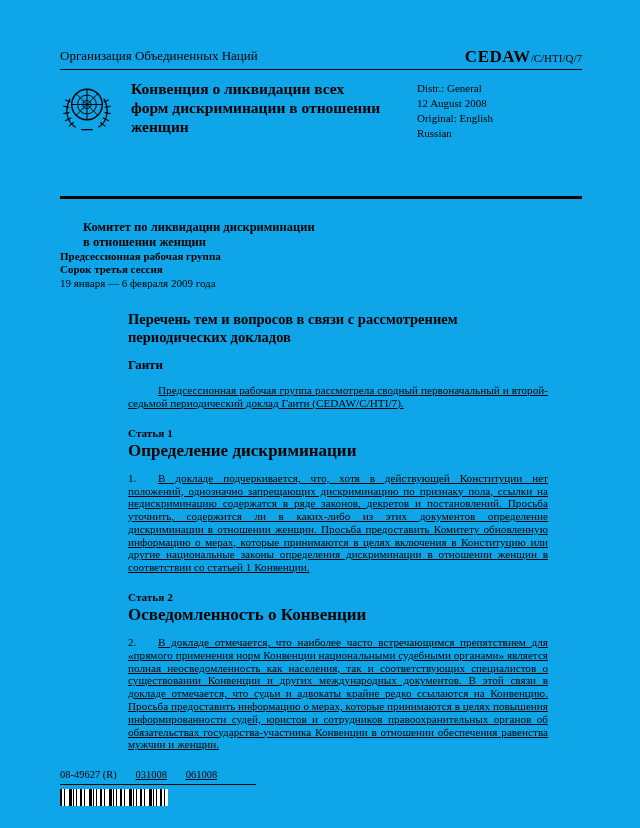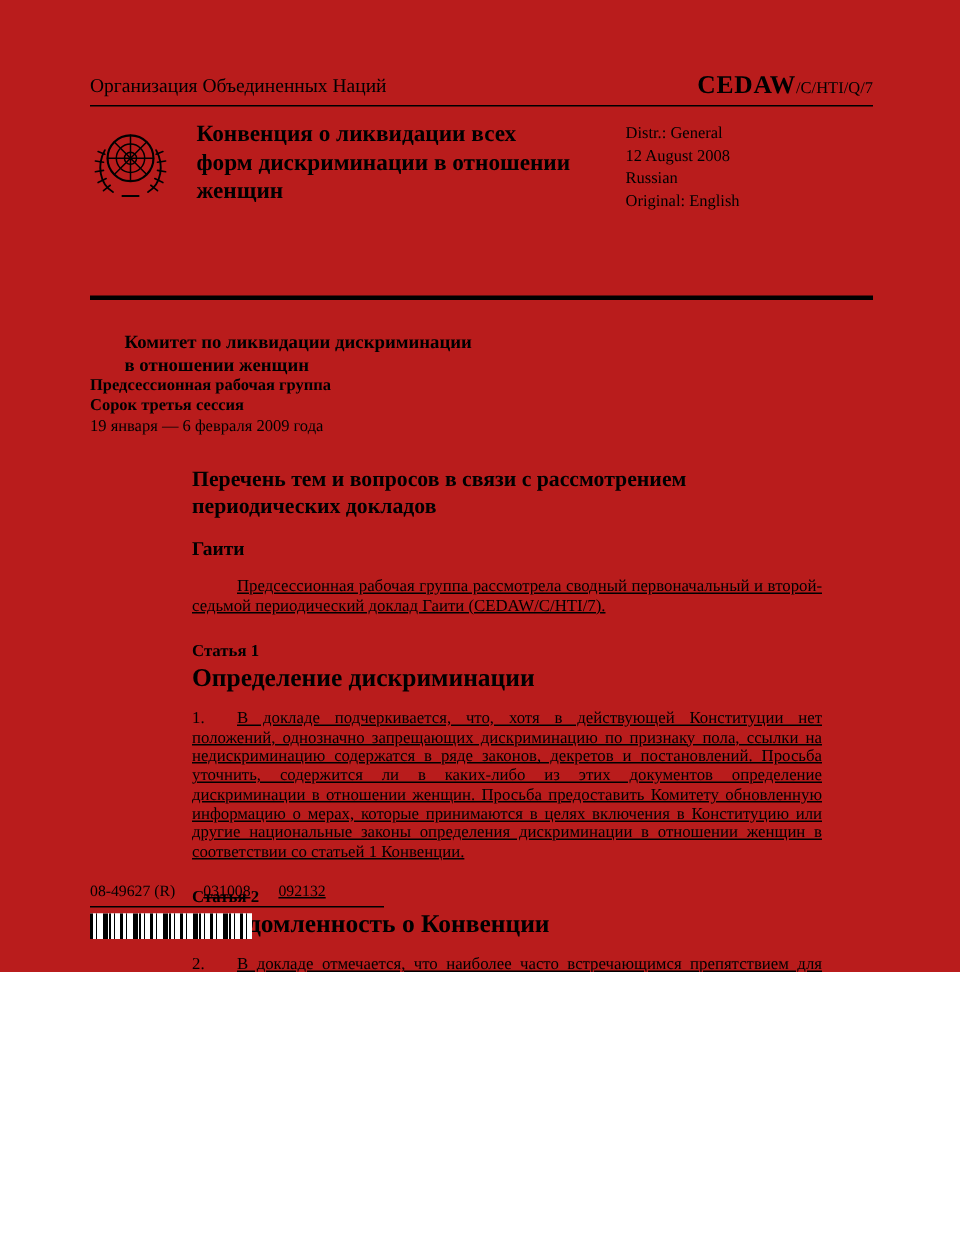--- a/index.html
+++ b/index.html
@@ -1,17 +1,17 @@
 <!DOCTYPE html>
 <html><head>
 <meta charset="utf-8">
 <style>
   html,body{margin:0;padding:0;background:#ffffff;}
   .page{
-    position:relative;width:640px;height:648px;background:#b91c1c;color:#000;
+    position:relative;width:640px;height:828px;background:#0ea5e9;color:#000;
     font-family:"Liberation Serif","DejaVu Serif",serif;
     box-sizing:border-box;padding:48px 58px 0 60px;overflow:hidden;
   }
   .header-row{display:flex;justify-content:space-between;align-items:flex-end;}
   .org-name{font-size:13px;line-height:1.1;padding-bottom:2px;}
   .doc-symbol{white-space:nowrap;line-height:1;}
   .symbol-main{font-size:17px;font-weight:bold;letter-spacing:.5px;}
   .symbol-suffix{font-size:11px;}
   .rule-thin{border:0;border-top:1.5px solid #000;height:0;margin-top:4px;}
   .masthead{display:flex;margin-top:9px;min-height:117px;}
@@ -72,22 +72,22 @@
           <path d="M11,22 l-5,-2 M10,28 l-6,-1 M10,34 l-6,1 M12,40 l-6,3 M15,45 l-5,4" stroke-width="1.2"></path>
           <path d="M49,22 l5,-2 M50,28 l6,-1 M50,34 l6,1 M48,40 l6,3 M45,45 l5,4" stroke-width="1.2"></path>
           <path d="M24,53 h12" stroke-width="1.4"></path>
         </g>
       </svg>
     </div>
     <div class="mast-title">Конвенция о ликвидации всех форм дискриминации в отношении женщин</div>
     <div class="distr-block">
       <div>Distr.: General</div>
       <div>12 August 2008</div>
+      <div>Original: English</div>
       <div>Russian</div>
-      <div>Original: English</div>
     </div>
   </div>
 
   <div class="rule-thick"></div>
 
   <div class="committee">
     <div class="big">Комитет по ликвидации дискриминации</div>
     <div class="big">в отношении женщин</div>
     <div class="small bold">Предсессионная рабочая группа</div>
     <div class="small bold">Сорок третья сессия</div>
@@ -105,19 +105,19 @@
 
     <div class="article-head">Статья 2</div>
     <div class="article-topic">Осведомленность о Конвенции</div>
     <p class="para"><span class="pnum">2.</span><span>В докладе отмечается, что наиболее часто встречающимся препятствием для «прямого применения норм Конвенции национальными судебными органами» является полная неосведомленность как населения, так и соответствующих специалистов о существовании Конвенции и других международных документов. В этой связи в докладе отмечается, что судьи и адвокаты крайне редко ссылаются на Конвенцию. Просьба предоставить информацию о мерах, которые принимаются в целях повышения информированности судей, юристов и сотрудников правоохранительных органов об обязательствах государства-участника Конвенции в отношении обеспечения равенства мужчин и женщин.</span></p>
   </div>
 
   <div class="footer">
     <div class="footer-text">
       <span>08-49627 (R)</span>
       <span class="fcode">031008</span>
-      <span class="fcode">092132</span>
+      <span class="fcode">061008</span>
     </div>
     <div class="footer-rule"></div>
     <div class="barcode"></div>
   </div>
 
 </div>
 
 </body></html>

